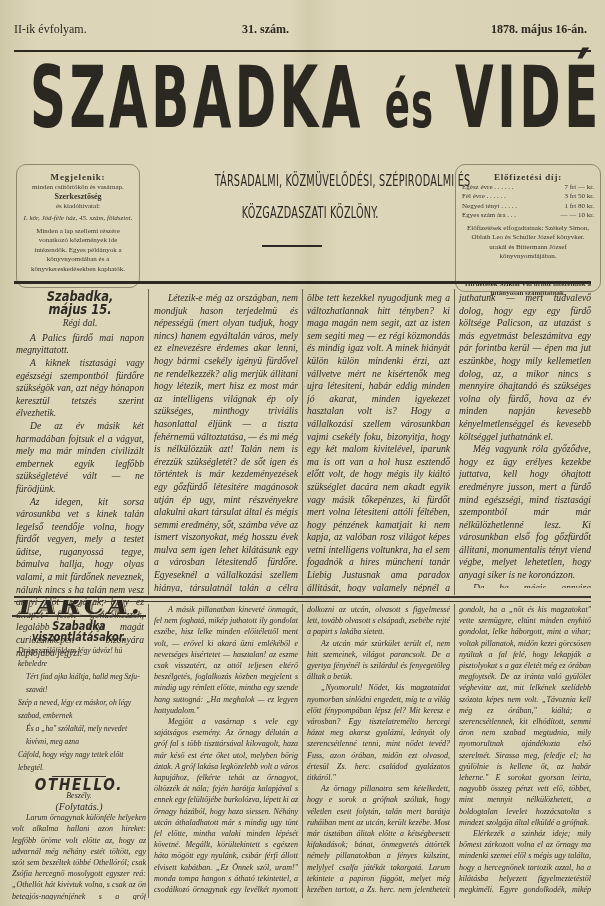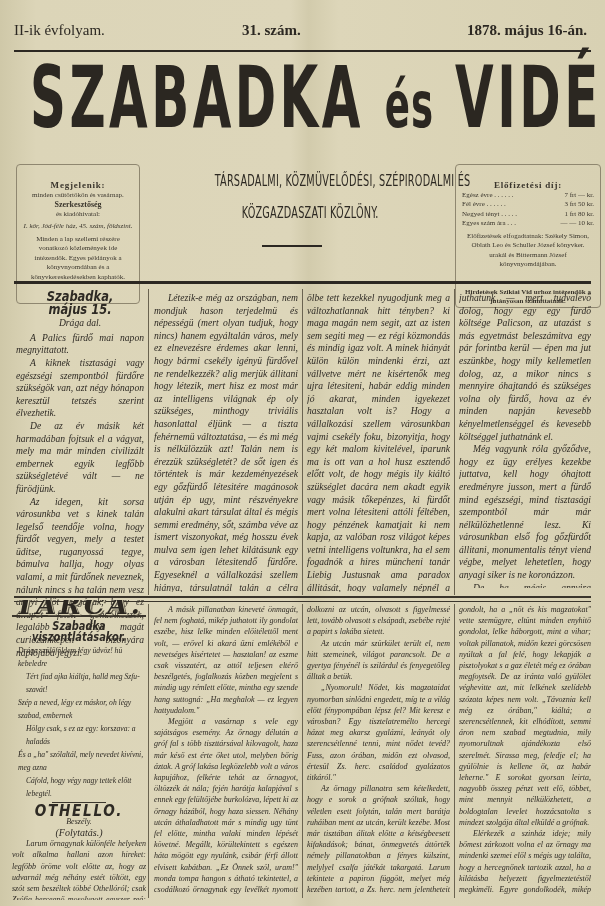--- a/index.html
+++ b/index.html
@@ -9,44 +9,44 @@
     font-family:"Liberation Serif", serif;
     color:#2a2620;
     position:relative;
   }
   .page {
     position:absolute; left:0; top:0; width:605px; height:906px;
     background: linear-gradient(90deg, #cfc8a8 0%, #dcd5b8 6%, #ddd6ba 48%, #d2cbac 51%, #ddd6b9 56%, #d8d1b3 100%);
   }
   .masthead-top {
     position:absolute; left:14px; right:14px; top:22px; height:22px;
-    font-size:15px; font-weight:bold; color:#2c2822;
+    font-size:12px; font-weight:bold; color:#2c2822;
   }
   .masthead-top .l { position:absolute; left:0; top:0; font-weight:normal; }
   .masthead-top .c { position:absolute; left:228px; top:0; }
   .masthead-top .r { position:absolute; right:4px; top:0; }
   .rule-thick { position:absolute; left:14px; right:14px; height:2px; background:#2c2822; }
   .title {
     position:absolute; left:30px; top:52px; width:545px; height:90px;
     font-family:"DejaVu Sans", sans-serif; font-weight:bold;
     font-size:86px; line-height:90px; color:#2b2721;
     transform:scaleX(0.58); transform-origin:left top; white-space:nowrap;
     letter-spacing:6px;
   }
   .title .es { font-size:64px; letter-spacing:2px; }
   .subtitle {
     position:absolute; left:165px; width:290px; text-align:center;
     font-family:"DejaVu Sans Condensed","DejaVu Sans", sans-serif;
     font-size:15px; color:#2e2a23; letter-spacing:0.3px;
   }
   .subtitle span { display:inline-block; transform:scaleX(0.72); white-space:nowrap; }
   .box {
-    position:absolute; border:1px solid #8f8770; border-radius:4px;
+    position:absolute; border:1px solid #8f8770; border-radius:10px;
     font-size:7px; line-height:9.5px; text-align:center; color:#3a352c;
-    padding:16px 6px;
+    padding:8px 6px;
   }
   .box .h { font-weight:bold; font-size:9px; letter-spacing:0.8px; }
   .box .sub { font-weight:bold; font-size:8px; }
   .box .price { display:flex; justify-content:space-between; text-align:left; }
   .colrule { position:absolute; width:1px; background:#6a6350; }
   .col {
     position:absolute; font-size:9.6px; line-height:12.6px; text-align:justify;
     color:#2e2a24;
     font-style:italic;
   }
@@ -130,21 +130,21 @@
   </div>
 
   <div class="rule-thick" style="top:281px; height:3px;"></div>
 
   <div class="colrule" style="left:148px; top:289px; height:306px;"></div>
   <div class="colrule" style="left:302px; top:289px; height:306px;"></div>
   <div class="colrule" style="left:454px; top:289px; height:306px;"></div>
 
   <div class="col" style="left:16px; top:290px; width:128px; height:310px;">
     <div class="sec-title">Szabadka, május 15.</div>
-    <p class="center" style="margin:2px 0 2px;">Drága dal.</p>
+    <p class="center" style="margin:2px 0 2px;">Régi dal.</p>
     <p>A Palics fürdő mai napon megnyittatott.</p>
     <p>A kiknek tisztasági vagy egészségi szempontból fürdőre szükségök van, azt négy hónapon keresztül tetszés szerint élvezhetik.</p>
     <p>De az év másik két harmadában fojtsuk el a vágyat, mely ma már minden civilizált embernek egyik legfőbb szükségletévé vált — ne fürödjünk.</p>
     <p>Az idegen, kit sorsa városunkba vet s kinek talán legelső teendője volna, hogy fürdőt vegyen, mely a testet üditse, ruganyossá tegye, bámulva hallja, hogy olyas valami, a mit fürdőnek neveznek, nálunk nincs s ha talán nem vesz annyi időt magának, hogy ez állapot felett gondolkozzék, legalább a tényt magát curiozumképen bizonyára naplójába jegyzi.</p>
   </div>
 
   <div class="col" style="left:154px; top:292px; width:144px; height:300px; overflow:hidden;">
     <p>Létezik-e még az országban, nem mondjuk hason terjedelmü és népességü (mert olyan tudjuk, hogy nincs) hanem egyáltalán város, mely ez elnevezésre érdemes akar lenni, hogy bármi csekély igényü fürdővel ne rendelkezzék? alig merjük állitani hogy létezik, mert hisz ez most már az intelligens világnak ép oly szükséges, minthogy triviális hasonlattal éljünk — a tiszta fehérnemü változtatása, — és mi még is nélkülözzük azt! Talán nem is érezzük szükségletét? de sőt igen és történtek is már kezdeményezések egy gőzfürdő létesitére magánosok utján ép ugy, mint részvényekre alakulni akart társulat által és mégis semmi eredmény, sőt, számba véve az ismert viszonyokat, még hosszu évek mulva sem igen lehet kilátásunk egy a városban létesitendő fürdőre. Egyeseknél a vállalkozási szellem hiánya, társulatnál talán a célra vezető helyes ut meg nem találása, vagy az attóli eltérés — mint mondók — mindeddig csak nemleges eredményt mutattak fel.</p>
 
   </div>
@@ -167,21 +167,20 @@
   <div class="colrule" style="left:454px; top:604px; height:294px;"></div>
 
   <div class="col small" style="left:12px; top:600px; width:134px; height:300px; overflow:hidden;">
     <div class="tarca">TÁRCA.</div>
     <div class="hr2"></div>
     <div class="sec-title" style="font-size:12px;">Szabadka viszontlátásakor.</div>
     <div class="poem">
       <div>Drága szülőföldem légy üdvöz! hü kebeledre</div>
       <div>Tért fiad ajka kiáltja, halld meg Szfu-szavát!</div>
       <div>Szép a neved, légy ez máskor, oh légy szabad, embernek</div>
-      <div>Hölgy csak, s ez az egy: korszava: a haladás</div>
       <div>És a „ha" szólaltál, mely nevedet kivívni, meg azna</div>
       <div>Cáfold, hogy végy nagy tettek előtt lebegtél.</div>
     </div>
     <div class="hr1"></div>
     <div class="othello">OTHELLO.</div>
     <p class="center">Beszély.</p>
     <p class="center" style="font-size:10px;">(Folytatás.)</p>
     <p>Larum őrnagynak különféle helyeken volt alkalma hallani azon hireket: legfőbb öröme volt előtte az, hogy az udvarnál még néhány estét töltött, egy szót sem beszéltek többé Othellóról; csak Zsófia hercegnő mosolygott egyszer reá: „Othellót hát kivivtuk volna, s csak az ön betegjós-nagynénjének s a gróf diplomatikus fenyegetésének köszönhetjük. Mennyire várom a vasárnapot, kedves Desdemona dalomat; igazán, ha meghalok, ez legyen hattyudalom."</p>
 
   </div>

